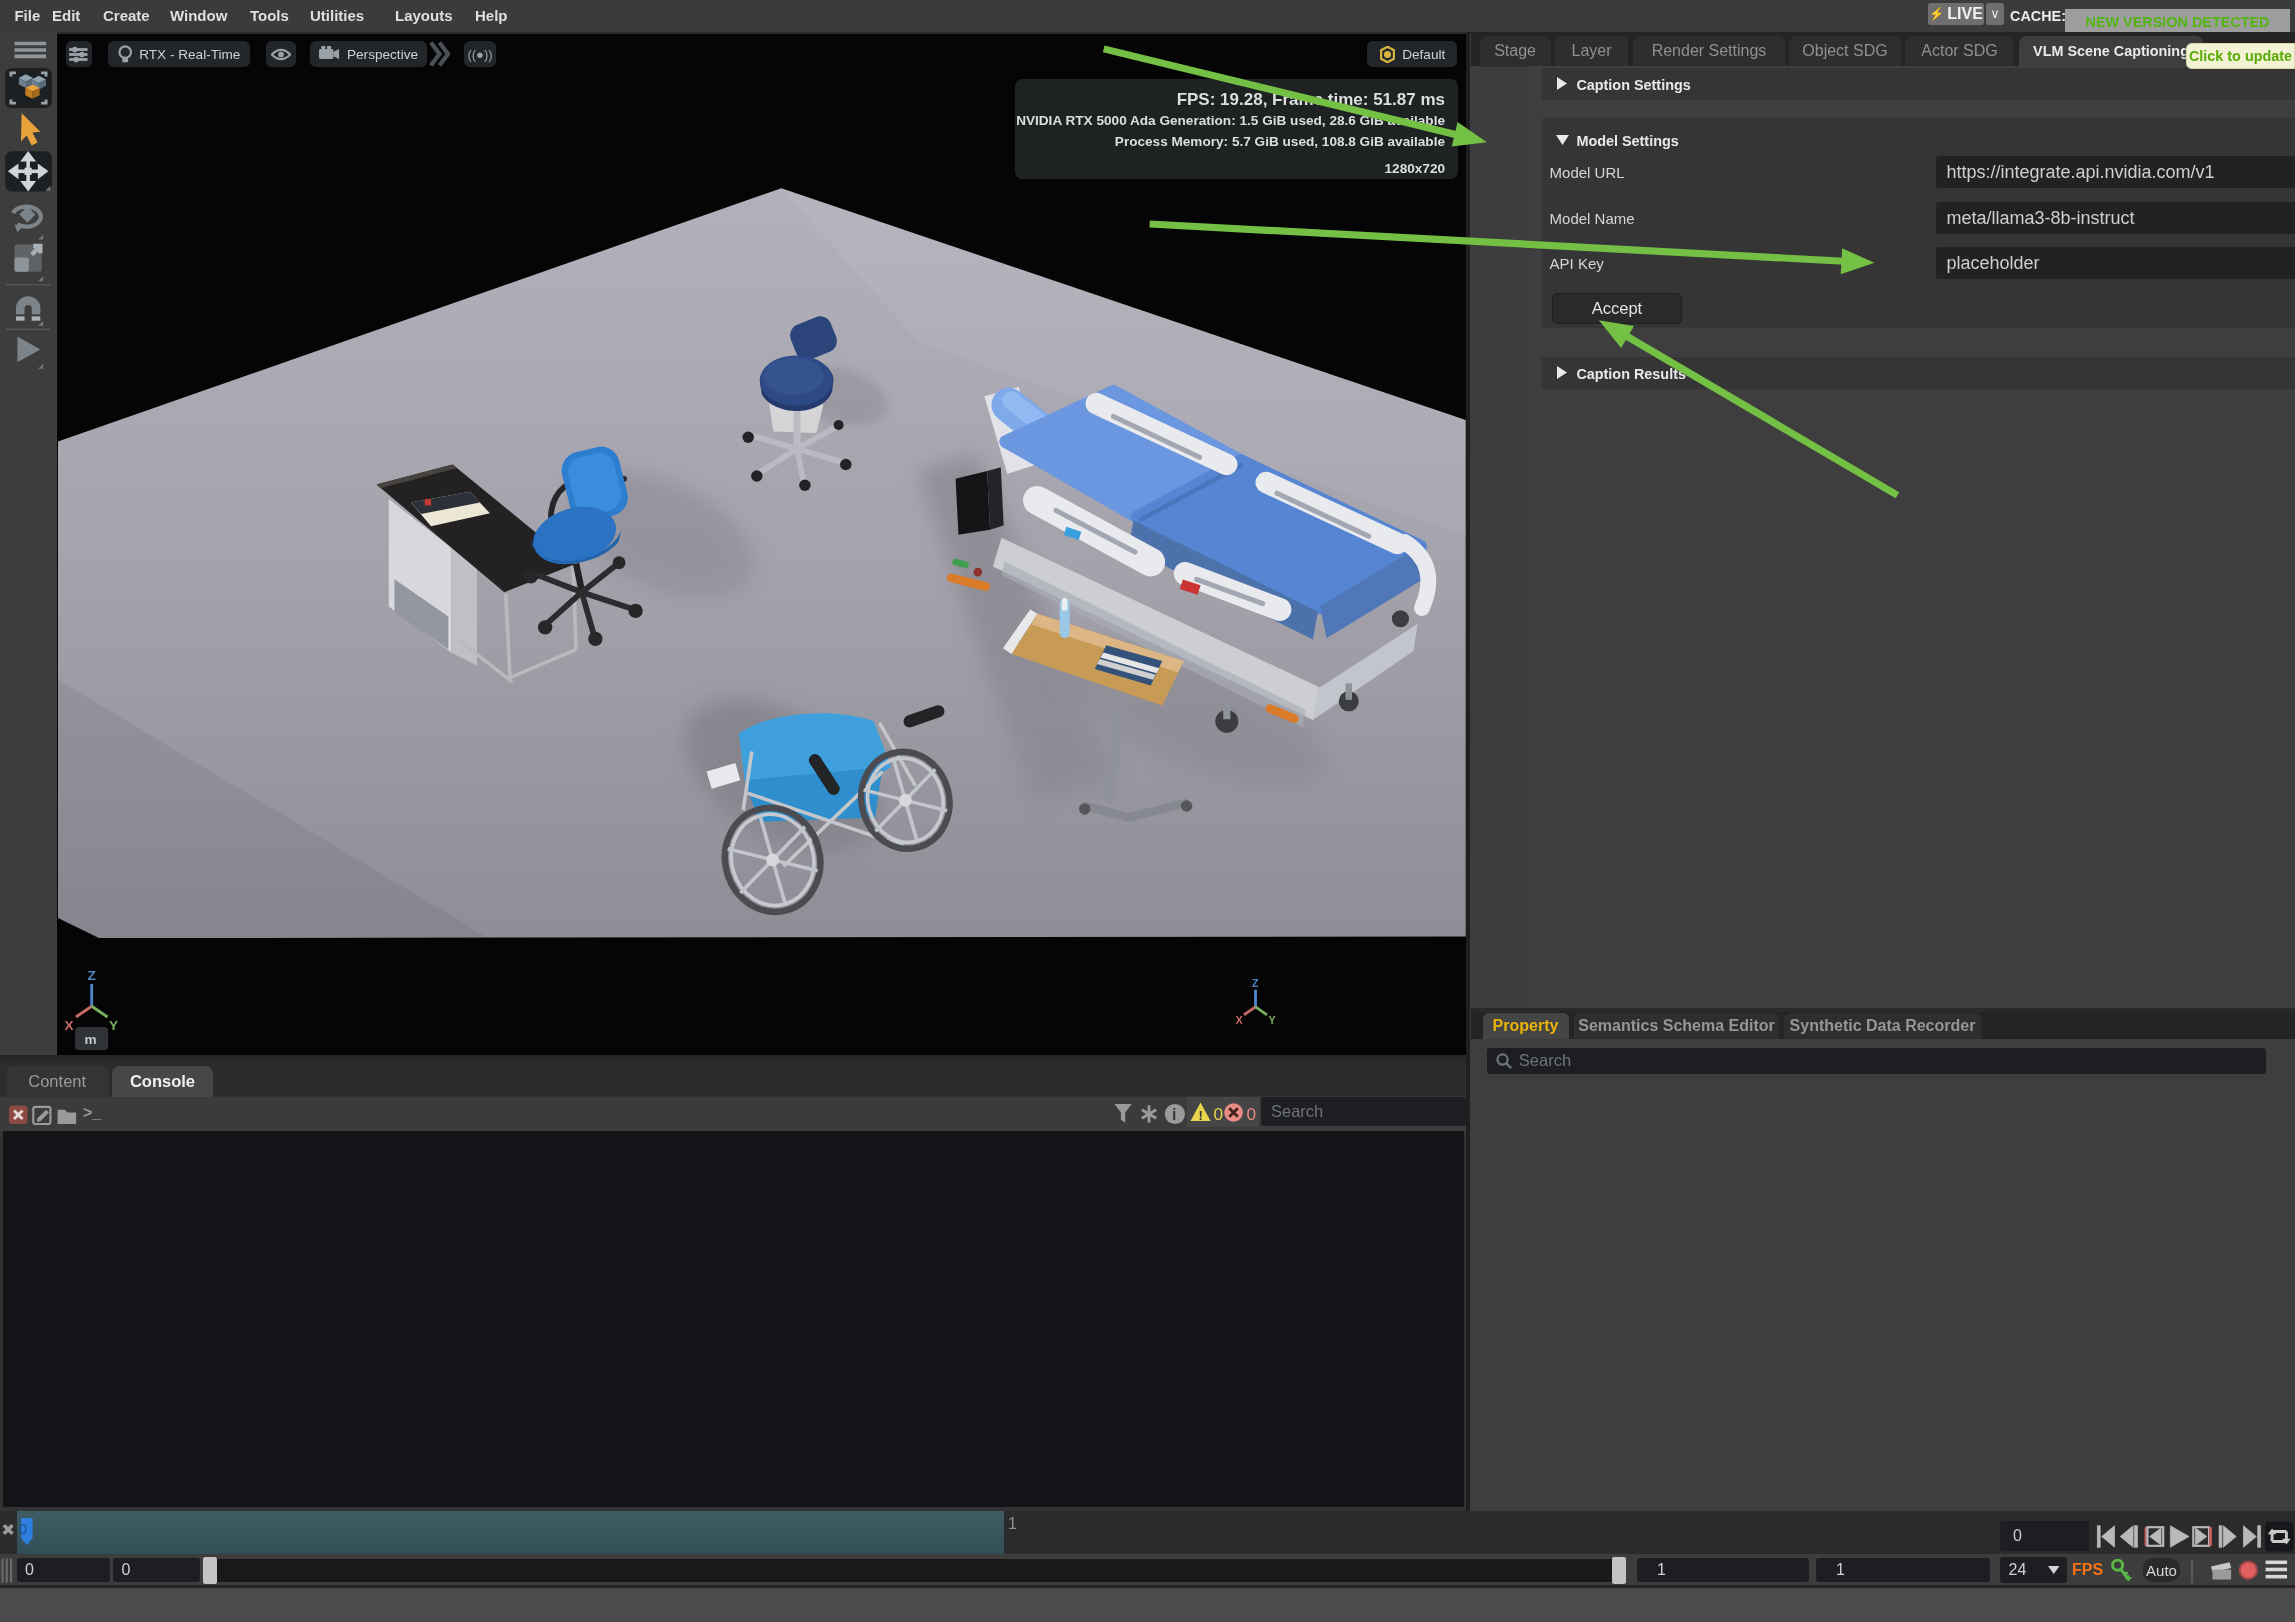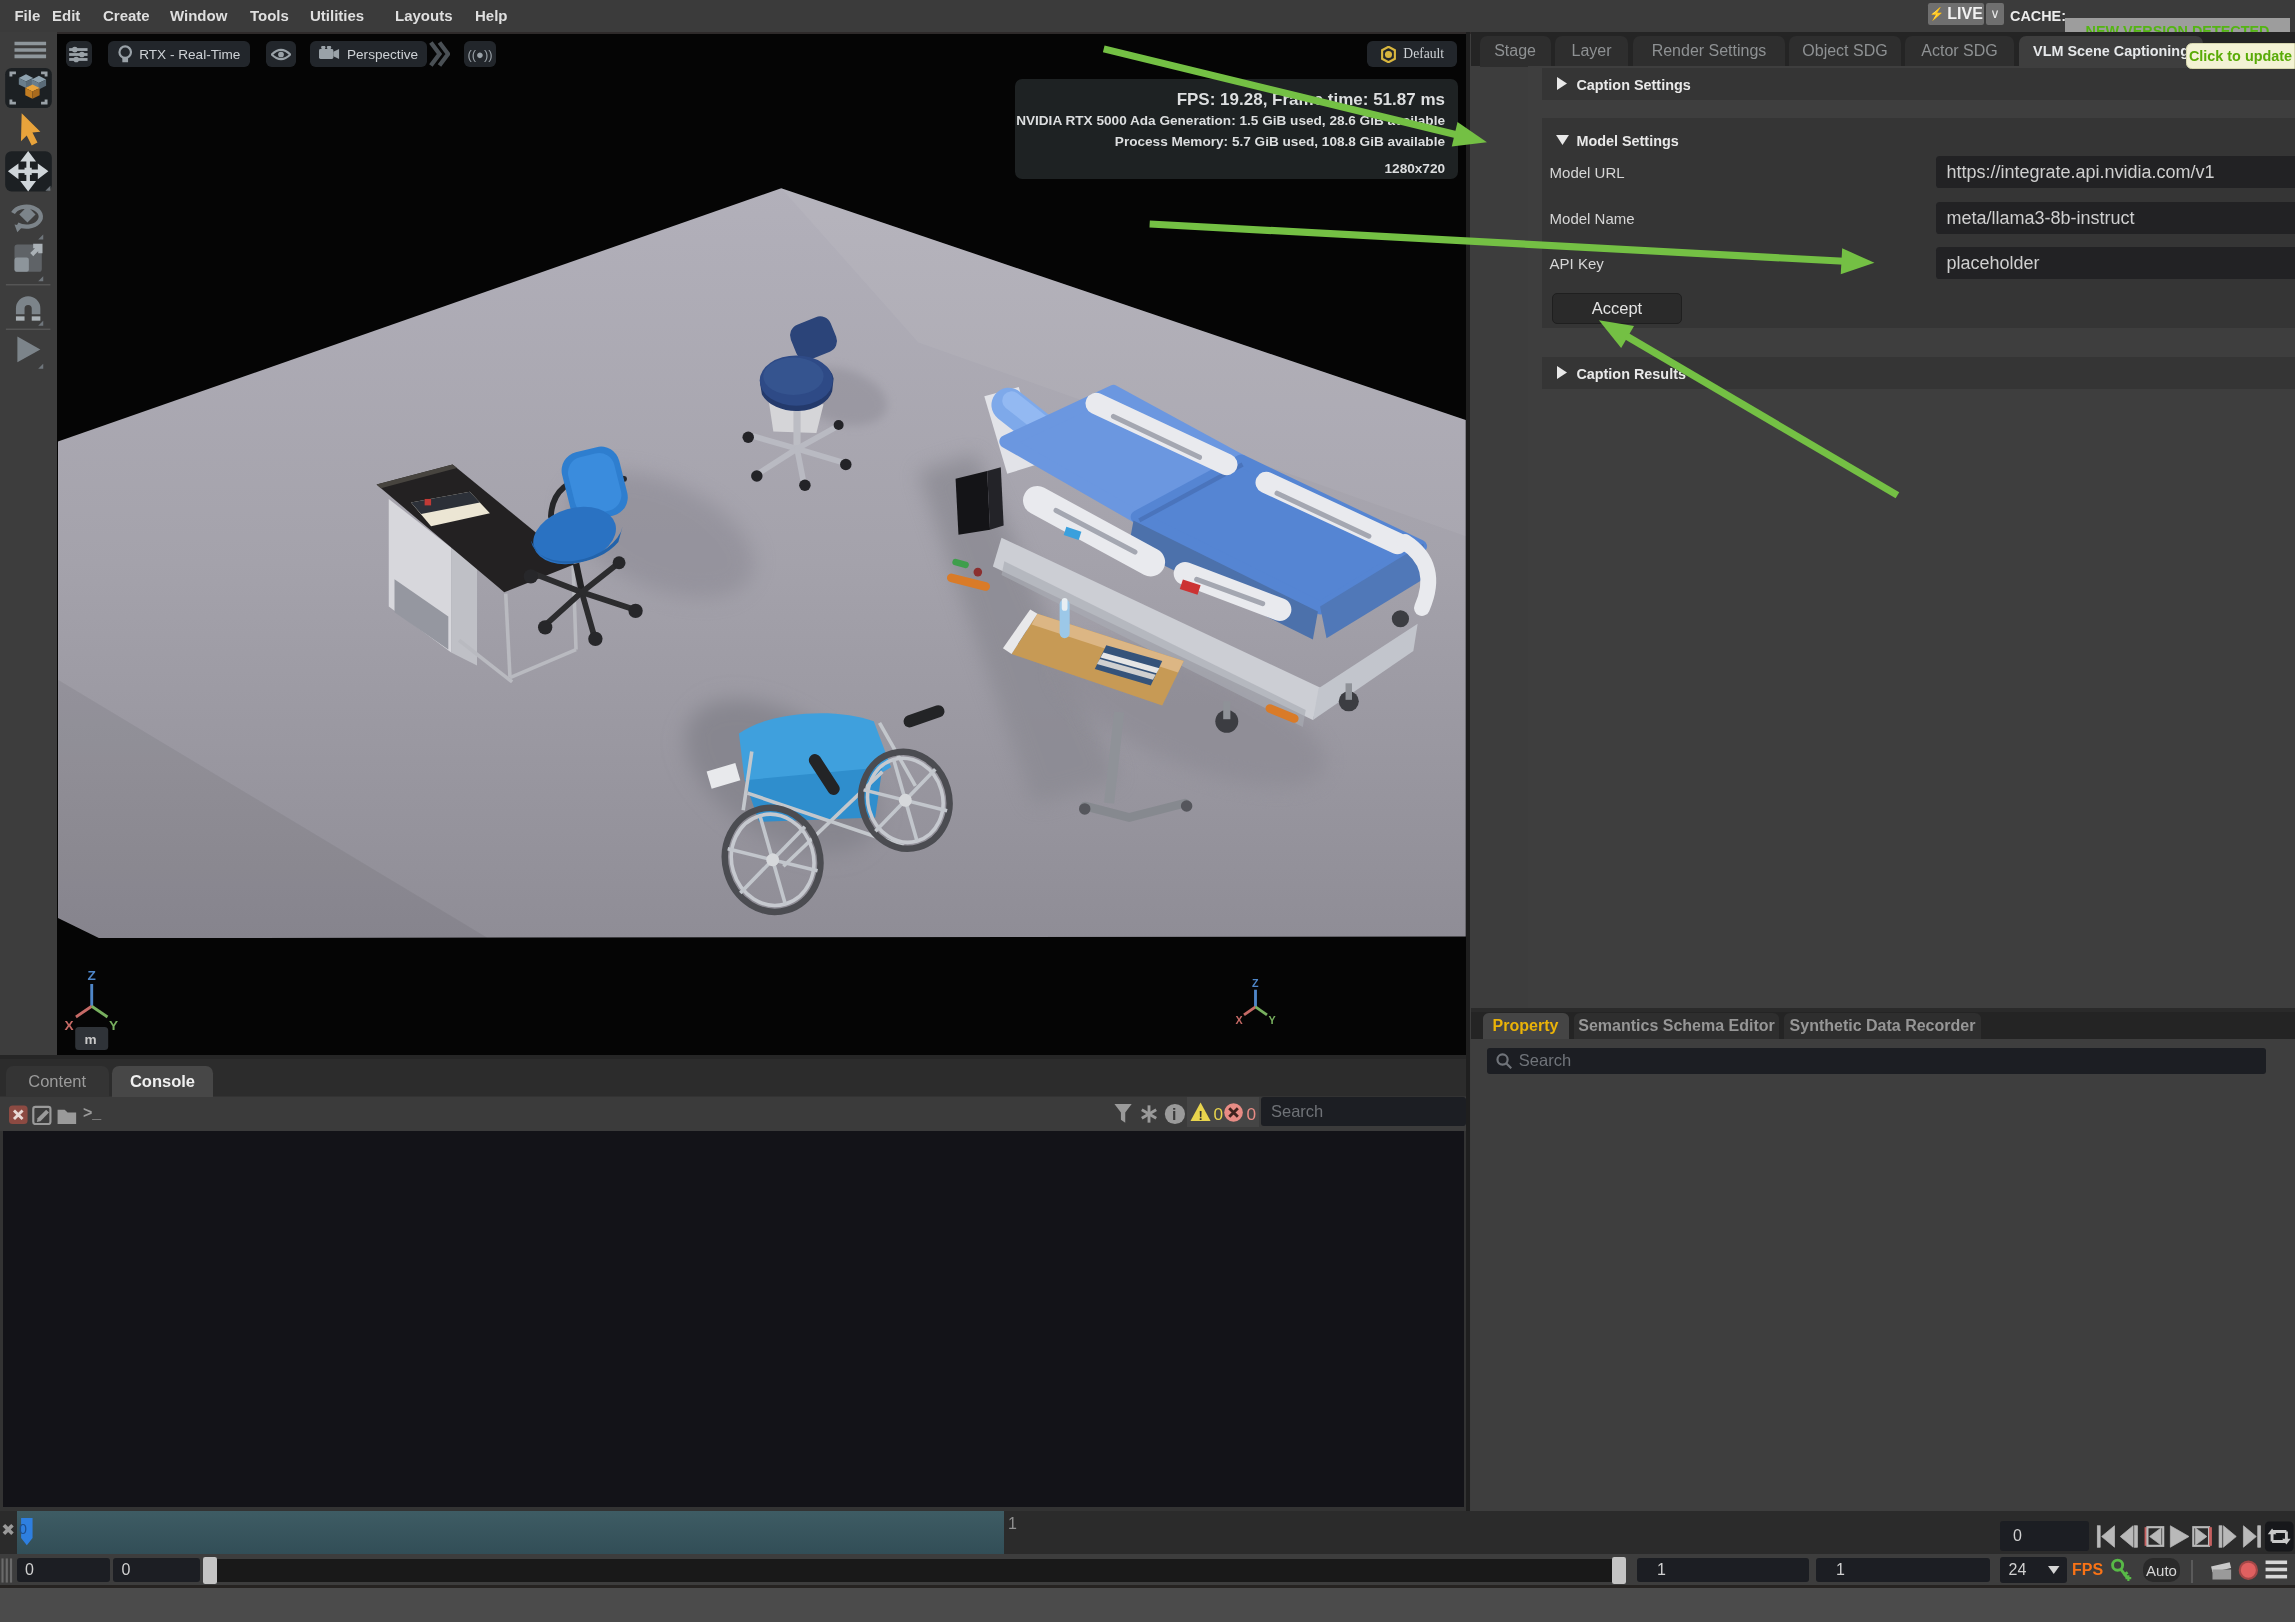--- a/index.html
+++ b/index.html
@@ -29,21 +29,21 @@
     <span class="abs" style="left:310px;">Utilities</span>
     <span class="abs" style="left:395px;">Layouts</span>
     <span class="abs" style="left:475px;">Help</span>
   </div>
   <div class="abs" style="left:1928px;top:2.9px;width:56px;height:22px;background:#6f6f6f;border-radius:2.2px;
        display:flex;align-items:center;justify-content:center;color:#f2f2f2;font-size:16px;font-weight:bold;">
        <span style="color:#f7e733;margin-right:2.9px;font-size:12.2px;">⚡</span>LIVE</div>
   <div class="abs" style="left:1986px;top:2.9px;width:18px;height:22px;background:#6f6f6f;border-radius:2.2px;
        display:flex;align-items:center;justify-content:center;color:#e8e8e8;font-size:13px;">∨</div>
   <div class="abs" style="left:2010px;top:8px;color:#ececec;font-size:14.4px;font-weight:bold;">CACHE:</div>
-  <div class="abs" style="left:2065px;top:18px;width:225px;height:25px;background:#9d9d9d;
+  <div class="abs" style="left:2065px;top:9px;width:225px;height:25px;background:#9d9d9d;
        display:flex;align-items:center;justify-content:center;color:#54b513;font-size:14.4px;font-weight:bold;white-space:nowrap;">NEW VERSION DETECTED</div>
 </div>
 
 <div class="abs" style="left:0;top:32px;width:57px;height:1024px;background:#3d3d3d;">
   <svg width="57" height="1024" style="position:absolute;left:0;top:0;" viewBox="0 0 79 1426">
     <g stroke="#8e969b" stroke-width="5" fill="none">
       <line x1="20" y1="16" x2="64" y2="16"></line>
           <line x1="20" y1="25" x2="64" y2="25"></line>
           <line x1="20" y1="34" x2="64" y2="34"></line>
     </g>
@@ -346,21 +346,21 @@
           <circle cx="6" cy="2" r="3" fill="#9aa2a8"></circle>
           <circle cx="14" cy="2" r="3" fill="#9aa2a8"></circle>
         </svg>
     Perspective
   </div>
   <svg class="abs" style="left:371px;top:7.2px;" width="21.5" height="26" viewBox="0 0 30 36">
         <path d="M4 2 l12 16 l-12 16" fill="none" stroke="#4a5055" stroke-width="6"></path>
         <path d="M16 2 l12 16 l-12 16" fill="none" stroke="#4a5055" stroke-width="6"></path>
       </svg>
   <div class="pill" style="left:407px;top:7.2px;width:32px;height:26px;font-size:13px;color:#9aa2a8;">((●))</div>
-  <div class="pill" style="left:1310px;top:7.2px;width:90px;height:26px;font-family:Liberation Serif, serif;">
+  <div class="pill" style="left:1310px;top:7.2px;width:90px;height:26px;">
     <svg width="17" height="17" style="margin-right:6.5px;" viewBox="0 0 24 24">
           <polygon points="12,1 21,6 21,18 12,23 3,18 3,6" fill="none" stroke="#d8b63e" stroke-width="3"></polygon>
           <circle cx="12" cy="12" r="5" fill="#d8b63e"></circle>
         </svg>
     Default
   </div>
 
   <div class="abs" style="left:958px;top:45px;width:443px;height:100px;background:rgba(33,37,38,0.92);border-radius:7.2px;
        color:#dcdedf;font-size:13.6px;font-weight:bold;text-align:right;padding-top:10px;box-sizing:border-box;line-height:21px;white-space:nowrap;">
     <div style="margin-right:13px;font-size:17px;">FPS: 19.28, Frame time: 51.87 ms</div>

